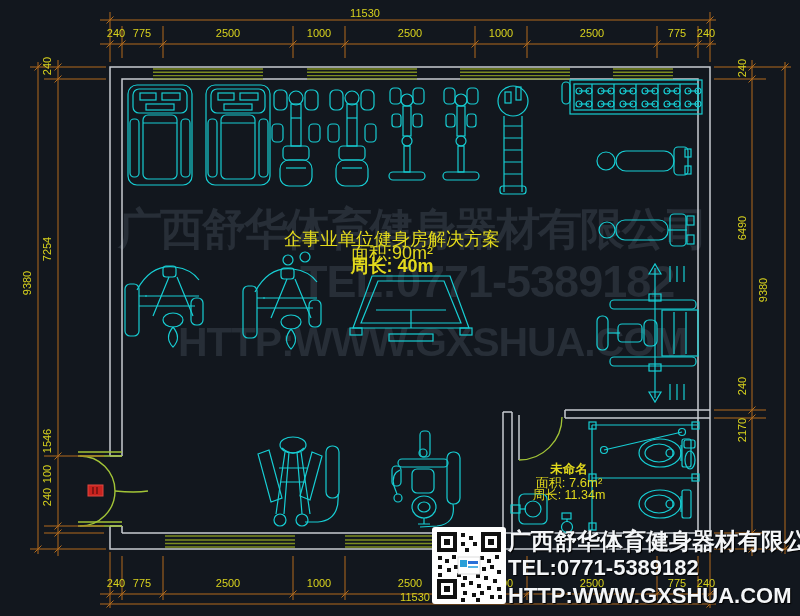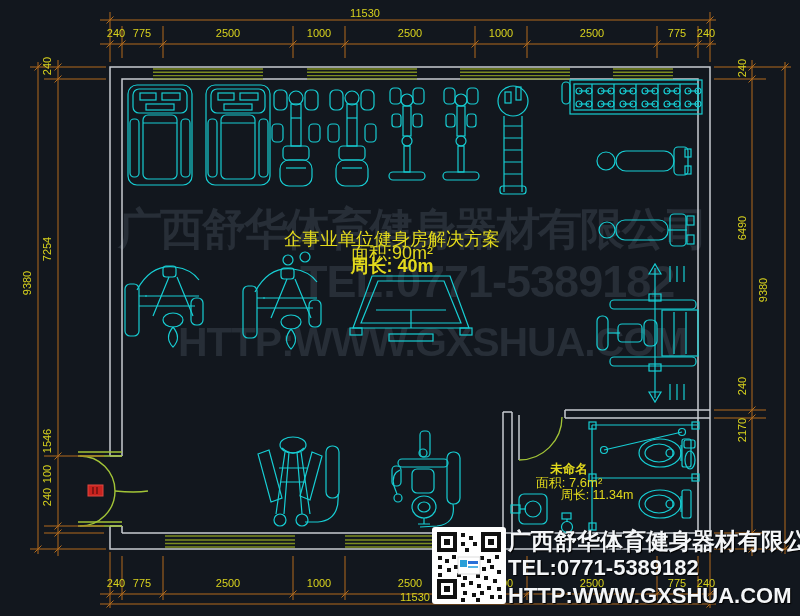--- a/index.html
+++ b/index.html
@@ -302,21 +302,21 @@
       </g>
     </g>
   </svg>
 
   <div class="lbl" style="left:392px;top:233px;transform:translateX(-50%);">企事业单位健身房解决方案</div>
   <div class="lbl" style="left:392px;top:247px;transform:translateX(-50%);">面积:90m²</div>
   <div class="lbl" style="left:392px;top:260px;transform:translateX(-50%);font-weight:bold;">周长: 40m</div>
 
   <div class="lbl" style="left:569px;top:463px;font-size:12.5px;transform:translateX(-50%);font-weight:bold;">未命名</div>
   <div class="lbl" style="left:569px;top:476px;font-size:13px;transform:translateX(-50%);">面积: 7.6m²</div>
-  <div class="lbl" style="left:569px;top:489px;font-size:12.5px;transform:translateX(-50%);margin-left:28px;">周长: 11.34m</div>
+  <div class="lbl" style="left:569px;top:489px;font-size:12.5px;transform:translateX(-50%);">周长: 11.34m</div>
 
   <span class="dim" style="left:365px;top:7px;">11530</span>
   <span class="dim" style="left:116px;top:27px;">240</span>
   <span class="dim" style="left:142px;top:27px;">775</span>
   <span class="dim" style="left:228px;top:27px;">2500</span>
   <span class="dim" style="left:319px;top:27px;">1000</span>
   <span class="dim" style="left:410px;top:27px;">2500</span>
   <span class="dim" style="left:501px;top:27px;">1000</span>
   <span class="dim" style="left:592px;top:27px;">2500</span>
   <span class="dim" style="left:677px;top:27px;">775</span>

